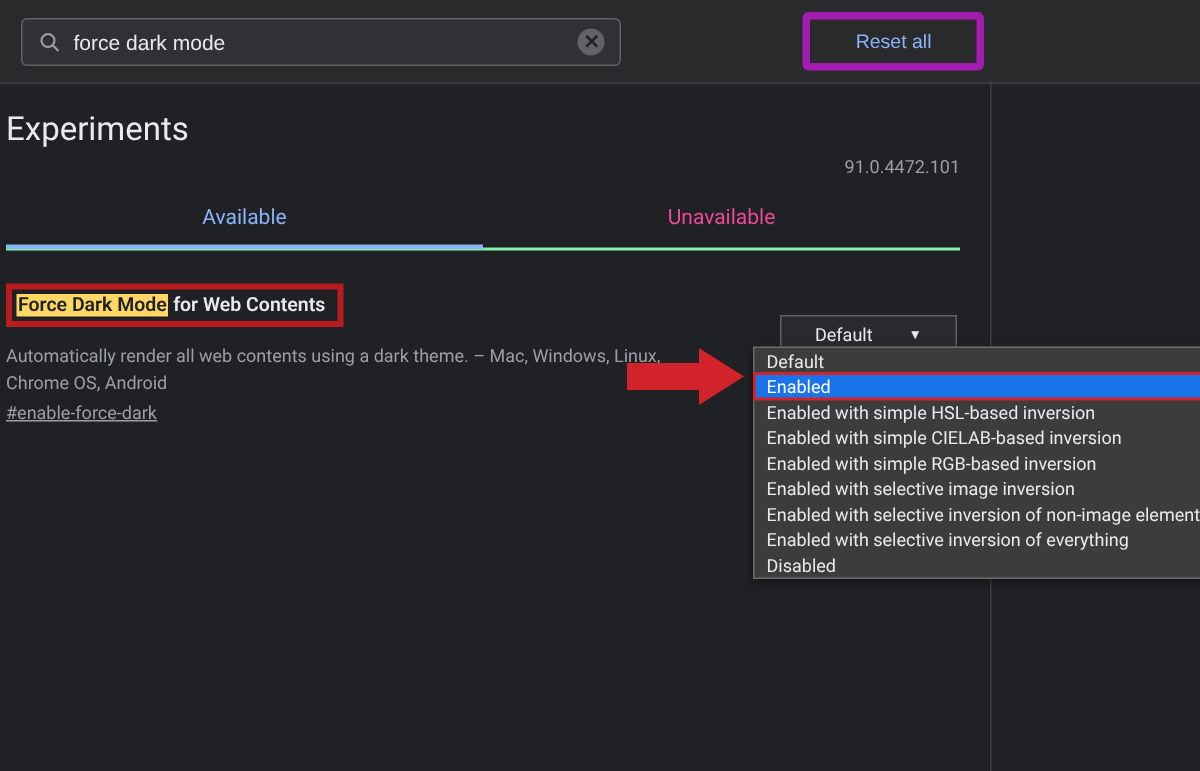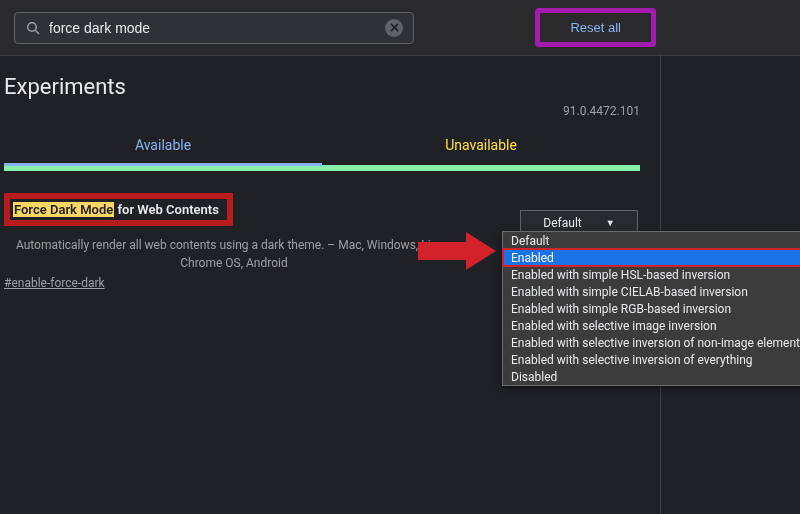--- a/index.html
+++ b/index.html
@@ -74,64 +74,63 @@
   .version {
     position: absolute;
     right: 160px;
     top: 104px;
     font-size: 12px;
     color: #9aa0a6;
   }
   .tabs {
     display: flex;
     margin-top: 26px;
-    border-bottom: 6px solid #86efac;
+    border-bottom: 2px solid #86efac;
   }
   .tab {
     flex: 1;
     text-align: center;
     padding: 12px 0;
     font-size: 14px;
-    color: #fde047;
+    color: #ec4899;
     cursor: pointer;
     position: relative;
   }
   .tab.active {
     color: #8ab4f8;
   }
   .tab.active::after {
     content: "";
     position: absolute;
     left: 0; right: 0; bottom: -1px;
     height: 3px;
     background: #8ab4f8;
   }
   .experiment {
     margin-top: 22px;
     position: relative;
   }
   .exp-title-row {
     display: inline-block;
-    border: 6px solid #b91c1c;
+    border: 4px solid #b91c1c;
     padding: 3px 8px 3px 3px;
     font-size: 13px;
     font-weight: 600;
   }
   .hl {
     background: #fdd663;
     color: #202124;
     padding: 0 1px;
   }
   .exp-desc {
     margin-top: 10px;
     font-size: 12px;
     color: #9aa0a6;
     max-width: 460px;
     line-height: 1.5;
-    text-align: center;
   }
   .exp-tag {
     margin-top: 4px;
     font-size: 12px;
     color: #9aa0a6;
     text-decoration: underline;
   }
   .select-box {
     position: absolute;
     top: 210px;

